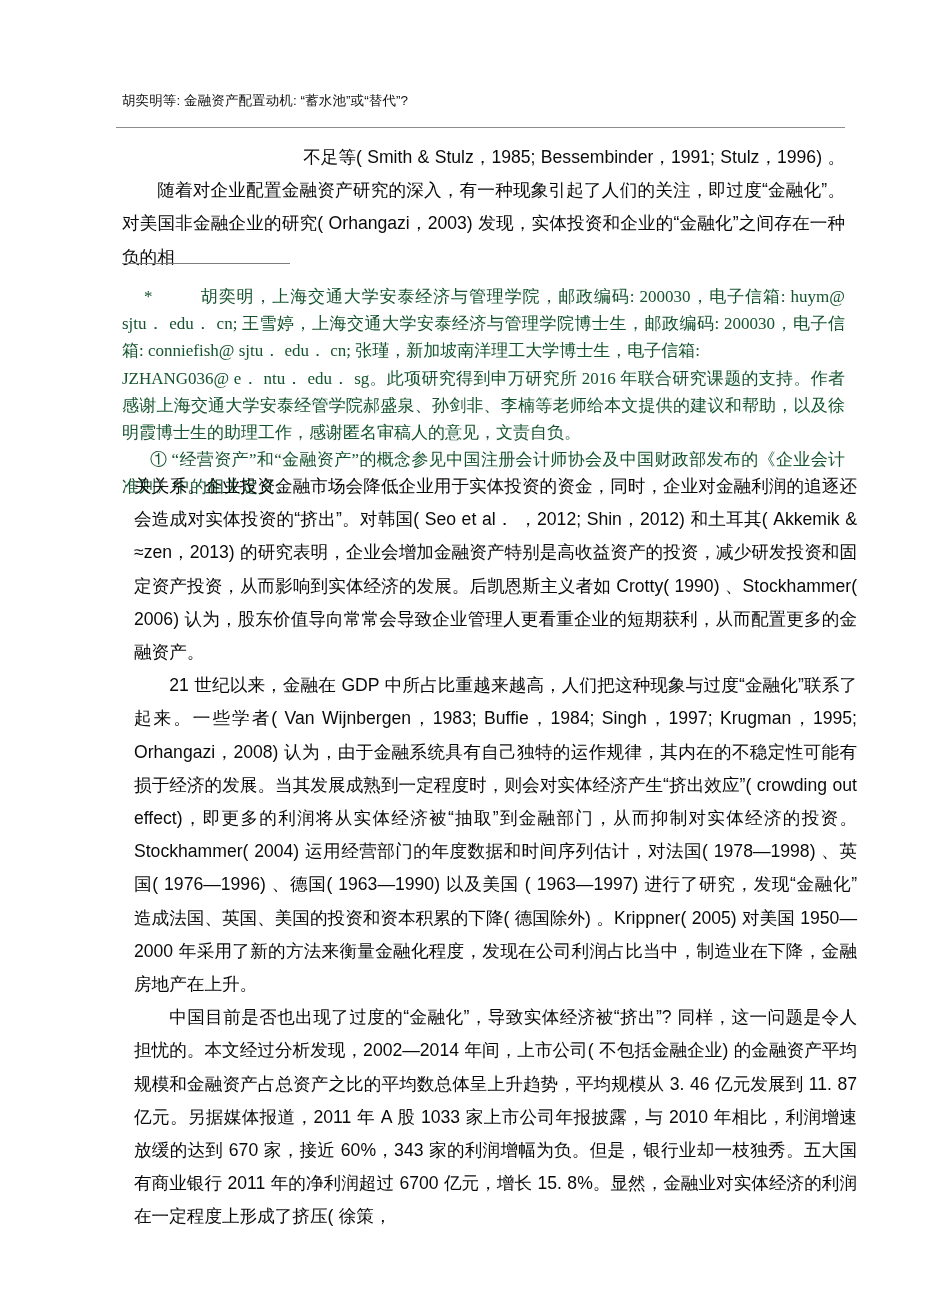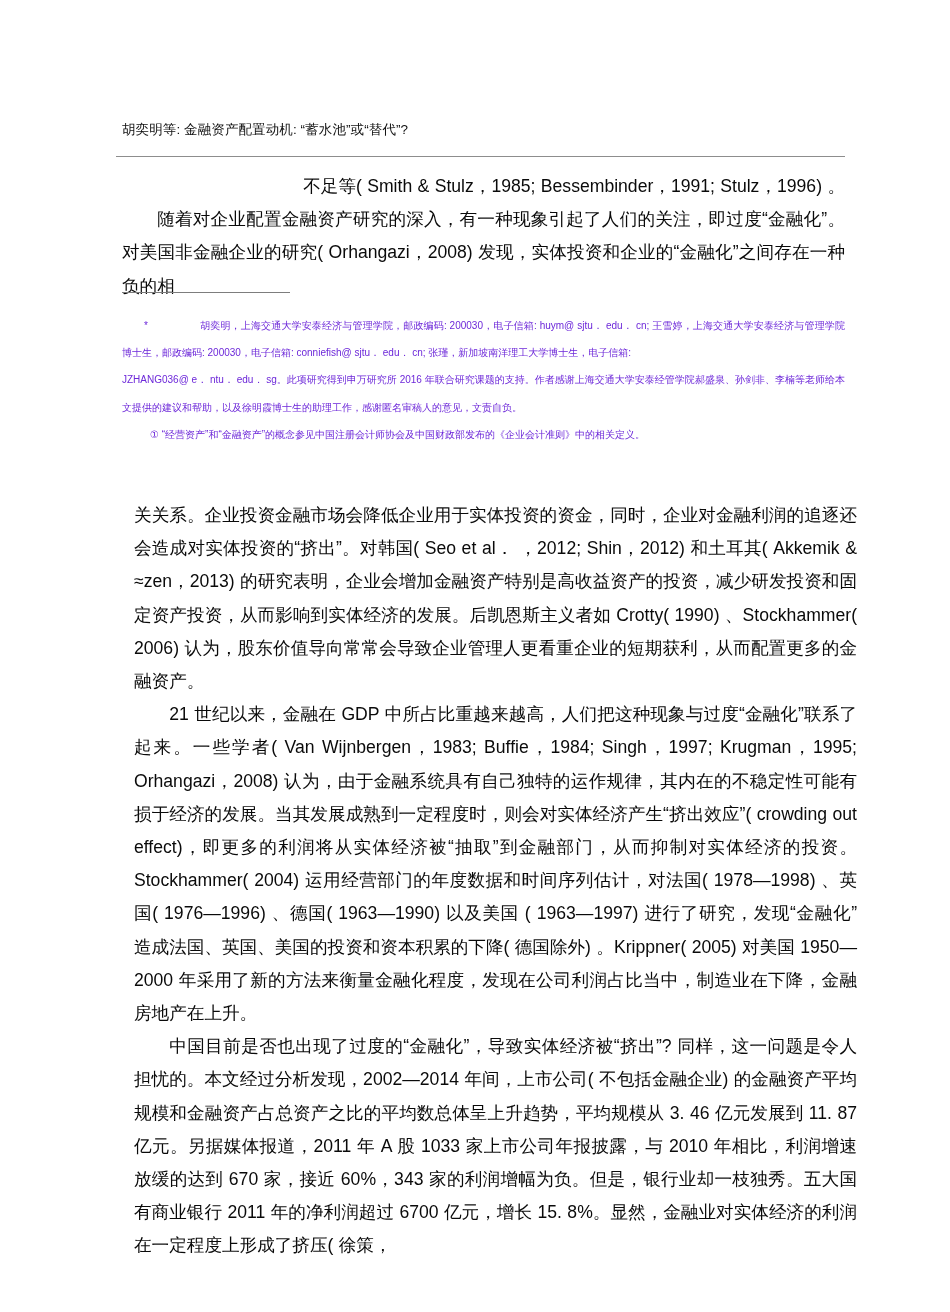--- a/index.html
+++ b/index.html
@@ -18,21 +18,20 @@
     position: relative;
   }
 
   .page {
     position: absolute;
     left: 0;
     top: 0;
     width: 950px;
     height: 928px;
     box-sizing: border-box;
-    margin-top: 29px;
   }
 
   
   .running-head {
     position: absolute;
     left: 122px;
     top: 92px;
     width: 723px;
     font-size: 13.5px;
     line-height: 18px;
@@ -87,25 +86,26 @@
 
   .footnotes {
     position: absolute;
     left: 122px;
     top: 283px;
     width: 723px;
   }
 
   p.fn {
     margin: 0;
-    font-size: 10px;
+    font-size: 17px;
     line-height: 27.2px;
     text-align: justify;
     text-justify: inter-ideograph;
-    color: #6d28d9;
+    color: #14532d;
+    font-family: Liberation Serif, serif;
   }
   p.fn .fn-mark {
     display: inline-block;
   }
   p.fn.star-fn { text-indent: 0; }
   .fn-star-lead {
     display: inline-block;
     width: 78px;
     text-align: left;
     padding-left: 22px;
@@ -128,21 +128,21 @@
 <body>
 
 <div class="page">
 
   <div class="running-head">胡奕明等: 金融资产配置动机: “蓄水池”或“替代”?</div>
 
   <div class="header-rule"></div>
 
   <div class="body-col">
     <p class="body nojust">不足等( Smith &amp; Stulz，1985; Bessembinder，1991; Stulz，1996) 。</p>
-    <p class="body indent">随着对企业配置金融资产研究的深入，有一种现象引起了人们的关注，即过度“金融化”。对美国非金融企业的研究( Orhangazi，2008) 发现，实体投资和企业的“金融化”之间存在一种负的相</p>
+    <p class="body indent">随着对企业配置金融资产研究的深入，有一种现象引起了人们的关注，即过度“金融化”。对美国非金融企业的研究( Orhangazi，2003) 发现，实体投资和企业的“金融化”之间存在一种负的相</p>
   </div>
 
   <div class="footnote-rule"></div>
 
   <div class="footnotes">
     <p class="fn star-fn">
       <span class="fn-star-lead fn-mark">*</span><span>胡奕明，上海交通大学安泰经济与管理学院，邮政编码: 200030，电子信箱: huym@ sjtu． edu． cn; 王雪婷，上海交通大学安泰经济与管理学院博士生，邮政编码: 200030，电子信箱: conniefish@ sjtu． edu． cn; 张瑾，新加坡南洋理工大学博士生，电子信箱:</span>
     </p>
     <p class="fn">
       <span>JZHANG036@ e． ntu． edu． sg。此项研究得到申万研究所 2016 年联合研究课题的支持。作者感谢上海交通大学安泰经管学院郝盛泉、孙剑非、李楠等老师给本文提供的建议和帮助，以及徐明霞博士生的助理工作，感谢匿名审稿人的意见，文责自负。</span>

